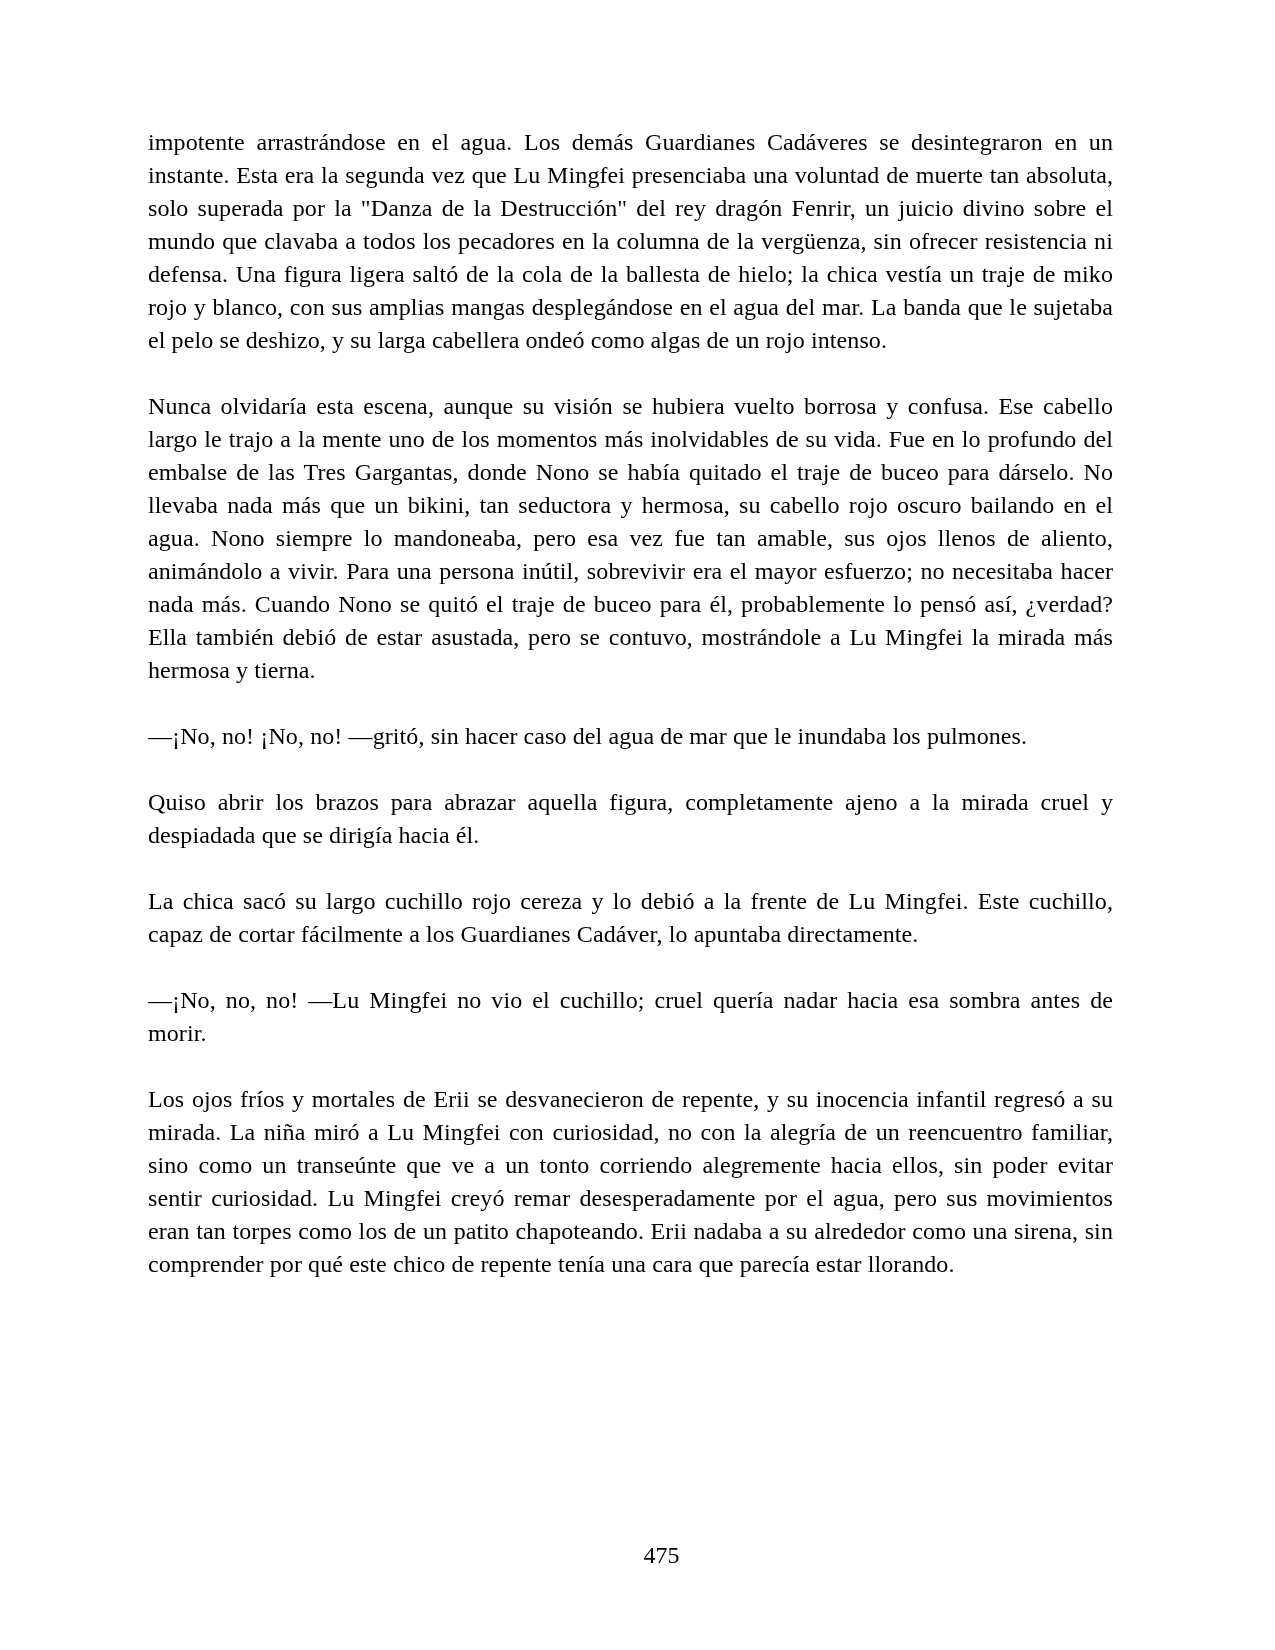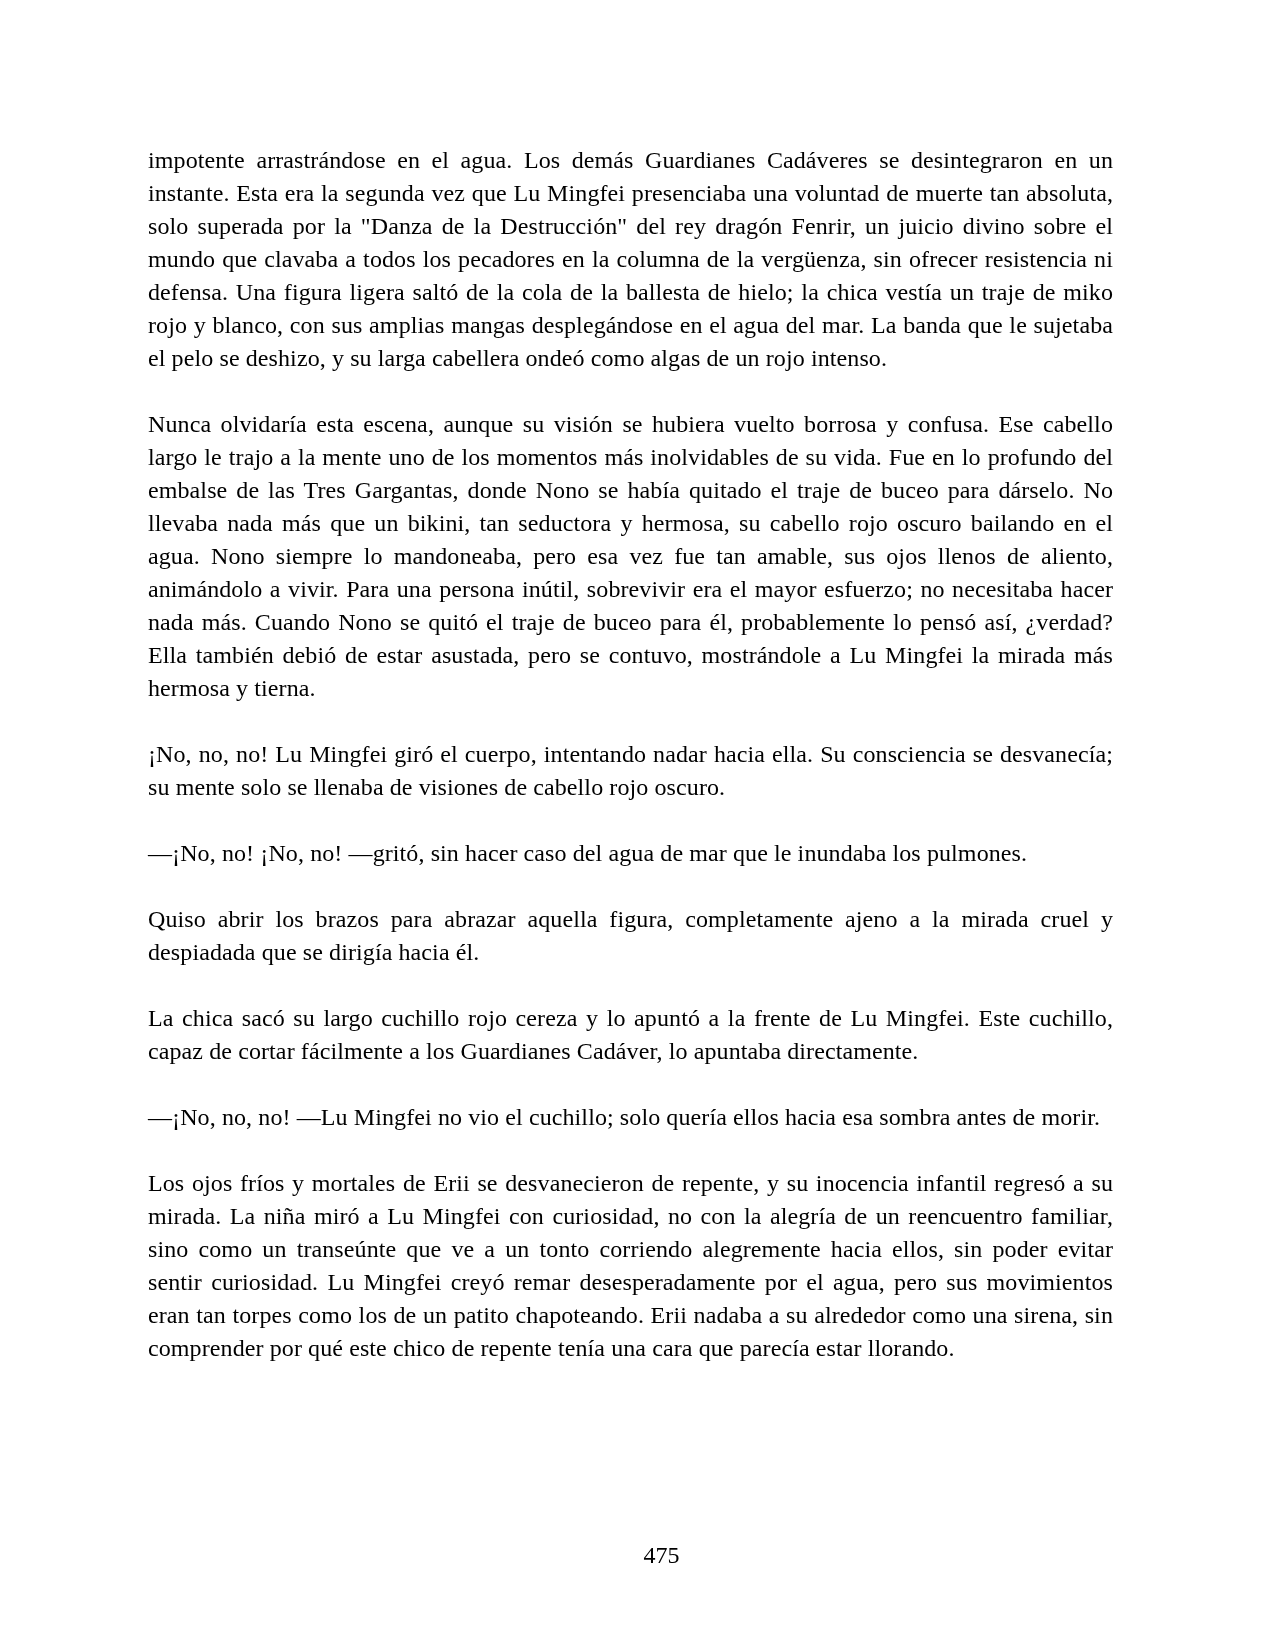--- a/index.html
+++ b/index.html
@@ -12,21 +12,21 @@
     width: 1275px;
     height: 1650px;
     background: #ffffff;
     color: #000000;
     font-family: "Liberation Serif", "DejaVu Serif", serif;
     overflow: hidden;
   }
   .content {
     position: absolute;
     left: 148px;
-    top: 144px;
+    top: 126px;
     width: 965px;
   }
   .content p {
     margin: 0 0 33px 0;
     font-size: 24px;
     line-height: 33px;
     text-align: justify;
     text-justify: inter-word;
     letter-spacing: 0.1px;
   }
@@ -46,23 +46,22 @@
     line-height: 28px;
   }
 </style>
 </head>
 <body>
 
 <div class="page">
   <div class="content">
     <p>impotente arrastrándose en el agua. Los demás Guardianes Cadáveres se desintegraron en un instante. Esta era la segunda vez que Lu Mingfei presenciaba una voluntad de muerte tan absoluta, solo superada por la "Danza de la Destrucción" del rey dragón Fenrir, un juicio divino sobre el mundo que clavaba a todos los pecadores en la columna de la vergüenza, sin ofrecer resistencia ni defensa. Una figura ligera saltó de la cola de la ballesta de hielo; la chica vestía un traje de miko rojo y blanco, con sus amplias mangas desplegándose en el agua del mar. La banda que le sujetaba el pelo se deshizo, y su larga cabellera ondeó como algas de un rojo intenso.</p>
     <p>Nunca olvidaría esta escena, aunque su visión se hubiera vuelto borrosa y confusa. Ese cabello largo le trajo a la mente uno de los momentos más inolvidables de su vida. Fue en lo profundo del embalse de las Tres Gargantas, donde Nono se había quitado el traje de buceo para dárselo. No llevaba nada más que un bikini, tan seductora y hermosa, su cabello rojo oscuro bailando en el agua. Nono siempre lo mandoneaba, pero esa vez fue tan amable, sus ojos llenos de aliento, animándolo a vivir. Para una persona inútil, sobrevivir era el mayor esfuerzo; no necesitaba hacer nada más. Cuando Nono se quitó el traje de buceo para él, probablemente lo pensó así, ¿verdad? Ella también debió de estar asustada, pero se contuvo, mostrándole a Lu Mingfei la mirada más hermosa y tierna.</p>
-    <p>¡No, no, no! Lu Mingfei giró el cuerpo, intentando nadar hacia ella. Su consciencia se desvanecía; su mente solo se llenaba de visiones de cabello rojo oscuro.</p>
     <p>—¡No, no! ¡No, no! —gritó, sin hacer caso del agua de mar que le inundaba los pulmones.</p>
     <p>Quiso abrir los brazos para abrazar aquella figura, completamente ajeno a la mirada cruel y despiadada que se dirigía hacia él.</p>
-    <p>La chica sacó su largo cuchillo rojo cereza y lo apuntó a la frente de Lu Mingfei. Este cuchillo, capaz de cortar fácilmente a los Guardianes Cadáver, lo apuntaba directamente.</p>
-    <p>—¡No, no, no! —Lu Mingfei no vio el cuchillo; solo quería ellos hacia esa sombra antes de morir.</p>
+    <p>La chica sacó su largo cuchillo rojo cereza y lo debió a la frente de Lu Mingfei. Este cuchillo, capaz de cortar fácilmente a los Guardianes Cadáver, lo apuntaba directamente.</p>
+    <p>—¡No, no, no! —Lu Mingfei no vio el cuchillo; cruel quería nadar hacia esa sombra antes de morir.</p>
     <p>Los ojos fríos y mortales de Erii se desvanecieron de repente, y su inocencia infantil regresó a su mirada. La niña miró a Lu Mingfei con curiosidad, no con la alegría de un reencuentro familiar, sino como un transeúnte que ve a un tonto corriendo alegremente hacia ellos, sin poder evitar sentir curiosidad. Lu Mingfei creyó remar desesperadamente por el agua, pero sus movimientos eran tan torpes como los de un patito chapoteando. Erii nadaba a su alrededor como una sirena, sin comprender por qué este chico de repente tenía una cara que parecía estar llorando.</p>
   </div>
   <div class="footer">
     <span>475</span>
   </div>
 </div>
 
 </body></html>

